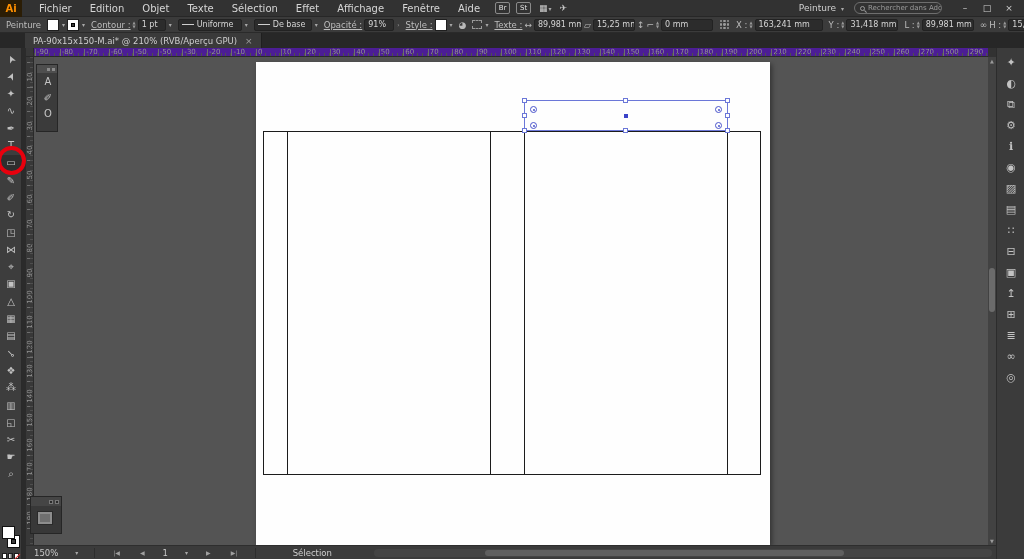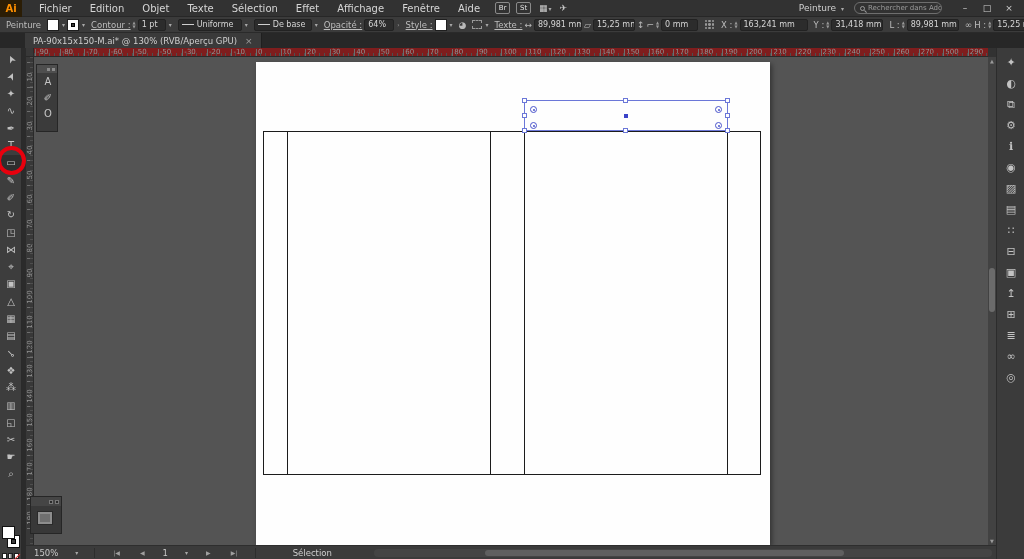--- a/index.html
+++ b/index.html
@@ -75,21 +75,21 @@
   
   #red-circle { position:absolute; left:-3px; top:146px; width:29px; height:29px; border:4px solid #e8000d;
                 border-radius:50%; z-index:60; }
 
   
   #gapstrip { position:absolute; left:22px; top:48px; width:4px; height:511px; background:#2b2b2b; }
 
   
   #ruler-corner { position:absolute; left:26px; top:48px; width:8px; height:9px; background:#383838;
                   border-right:1px solid #2a2a2a; border-bottom:1px solid #2a2a2a; }
-  #hruler { position:absolute; left:34px; top:48px; width:954px; height:9px; background:#7f1d1d;
+  #hruler { position:absolute; left:34px; top:48px; width:954px; height:9px; background:#4c1d95;
             border-bottom:1px solid #2a2a2a; overflow:hidden;text-align:right; }
   #hruler::after { content:""; position:absolute; left:0; bottom:0; width:100%; height:3px;
                    background:repeating-linear-gradient(90deg,#4e4e4e 0 1px,transparent 1px 4.909px); }
   .htick { position:absolute; bottom:0; width:1px; height:7px; background:#6e6e6e; }
   .hnum { position:absolute; top:0; font-size:7px; color:#949494; line-height:8px; }
   #vruler { position:absolute; left:26px; top:57px; width:8px; height:488px; background:#383838;
             border-right:1px solid #2a2a2a; overflow:hidden; }
   #vruler::after { content:""; position:absolute; top:0; right:0; width:3px; height:100%;
                    background:repeating-linear-gradient(180deg,#4e4e4e 0 1px,transparent 1px 4.909px); }
   .vtick { position:absolute; right:0; width:6px; height:1px; background:#6e6e6e; }
@@ -223,21 +223,21 @@
   <span class="cb-g">
     <span class="field" style="width:58px">
       <span class="line-chip"></span>
       <span>De base</span>
     </span>
     <span class="dd caret">▾</span>
   </span>
 
   <span class="cb-g">
     <span class="lbl link">Opacité :</span>
-    <span class="field" style="width:30px">64%</span>
+    <span class="field" style="width:30px">91%</span>
     <span class="dd">›</span>
   </span>
 
   <span class="cb-g">
     <span class="lbl link">Style :</span>
     <span class="sw"></span>
     <span class="dd caret">▾</span>
   </span>
 
   <span class="cb-g">
@@ -253,21 +253,21 @@
     <span class="cb-ic">↔</span>
     <span class="field" style="width:48px">89,981 mm</span>
     <span class="cb-ic">▱</span>
     <span class="field" style="width:42px">15,25 mm</span>
     <span class="cb-ic">↕</span>
     <span class="cb-ic">⌐</span>
     <span class="stepper st">
         <span>▲</span>
         <span>▼</span>
       </span>
-    <span class="field" style="width:37px">0 mm</span>
+    <span class="field" style="width:52px">0 mm</span>
   </span>
 
   <span class="cb-g">
     <span class="refpt">
         <i></i>
         <i></i>
         <i></i>
         <i></i>
         <i></i>
         <i></i>
@@ -308,21 +308,21 @@
         <span>▲</span>
         <span>▼</span>
       </span>
     <span class="field" style="width:44px">15,25 mm</span>
   </span>
 
 </div>
 
 <div id="tabbar">
   <div id="doc-tab">
-    <span>PA-90x15x150-M.ai* @ 130% (RVB/Aperçu GPU)</span>
+    <span>PA-90x15x150-M.ai* @ 210% (RVB/Aperçu GPU)</span>
     <span id="tab-close">×</span>
   </div>
 </div>
 
 <div id="toolbar">
   <div id="fill-swatch"></div>
   <div id="stroke-swatch"></div>
   <div id="mini-modes">
     <span class="mm"></span>
     <span class="mm grad"></span>

